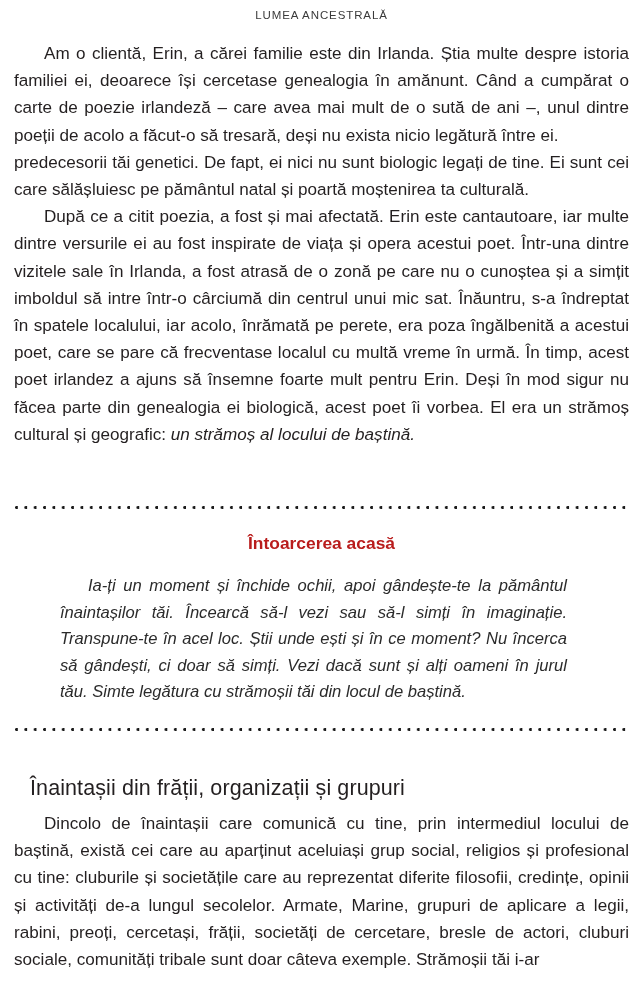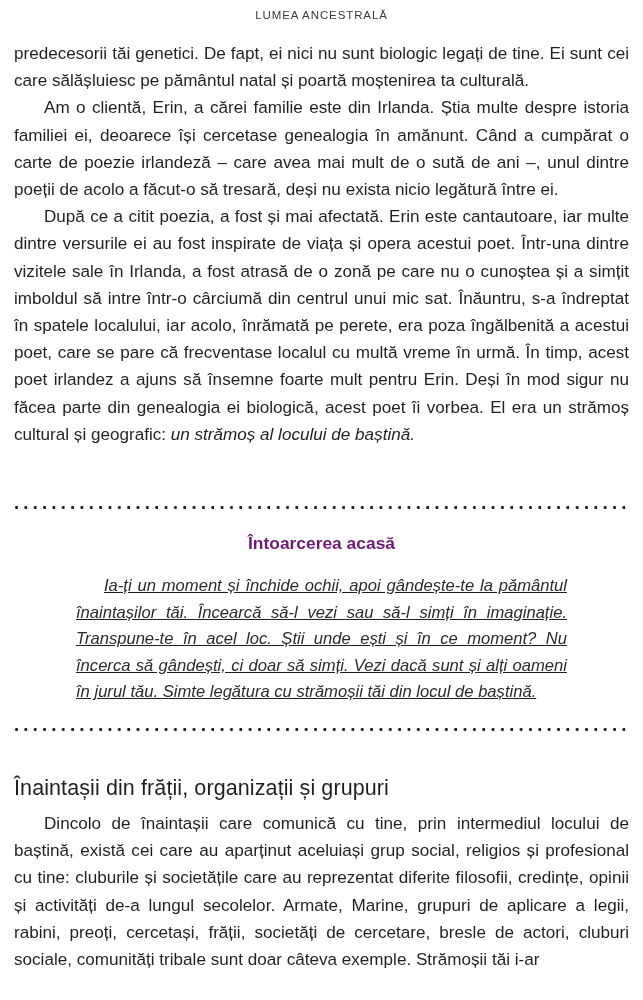--- a/index.html
+++ b/index.html
@@ -69,44 +69,43 @@
   
   .callout {
     margin-top: 0;
   }
   .callout-title {
     text-align: center;
     font-weight: bold;
     font-size: 17.4px;
     line-height: 22px;
     margin: 23px 0 0 0;
-    color: #701a75;
+    color: #b91c1c;
   }
   .callout-body {
-    margin: 19px 62px 0 62px;
-    text-decoration: underline;
+    margin: 19px 62px 0 46px;
   }
   .callout-body p {
     margin: 0;
     font-style: italic;
     font-size: 16.6px;
     line-height: 26.6px;
     text-align: justify;
     text-indent: 28px;
     color: #2b2b2b;
   }
   .rule-top { margin-top: 0; }
   .rule-bottom { margin-top: 22px; }
 
   
   h2.section-heading {
     font-size: 21.5px;
     font-weight: 400;
     line-height: 28px;
-    margin: 43px 0 0 0;
+    margin: 43px 0 0 16px;
     color: #231f20;
     letter-spacing: 0.1px;
   }
 
   .tail-block {
     margin-top: 8px;
   }
 
   
   .folio {
@@ -123,23 +122,23 @@
 </style>
 </head>
 <body>
 
 <div class="page">
 
   <div class="running-head">LUMEA ANCESTRALĂ</div>
 
   <div class="body-block">
 
+    <p class="para indent">Am o clientă, Erin, a cărei familie este din Irlanda. Știa multe despre istoria familiei ei, deoarece își cercetase genealogia în amănunt. Când a cumpărat o carte de poezie irlandeză – care avea mai mult de o sută de ani –, unul dintre poeții de acolo a făcut-o să tresară, deși nu exista nicio legătură între ei.</p>
+
     <p class="para">predecesorii tăi genetici. De fapt, ei nici nu sunt biologic legați de tine. Ei sunt cei care sălășluiesc pe pământul natal și poartă moștenirea ta culturală.</p>
-
-    <p class="para indent">Am o clientă, Erin, a cărei familie este din Irlanda. Știa multe despre istoria familiei ei, deoarece își cercetase genealogia în amănunt. Când a cumpărat o carte de poezie irlandeză – care avea mai mult de o sută de ani –, unul dintre poeții de acolo a făcut-o să tresară, deși nu exista nicio legătură între ei.</p>
 
     <p class="para indent"><span>După ce a citit poezia, a fost și mai afectată. Erin este cantautoare, iar multe dintre versurile ei au fost inspirate de viața și opera acestui poet. Într-una dintre vizitele sale în Irlanda, a fost atrasă de o zonă pe care nu o cunoștea și a simțit imboldul să intre într-o cârciumă din centrul unui mic sat. Înăuntru, s-a îndreptat în spatele localului, iar acolo, înrămată pe perete, era poza îngălbenită a acestui poet, care se pare că frecventase localul cu multă vreme în urmă. În timp, acest poet irlandez a ajuns să însemne foarte mult pentru Erin. Deși în mod sigur nu făcea parte din genealogia ei biologică, acest poet îi vorbea. El era un strămoș cultural și geografic: </span><em class="ital">un strămoș al locului de baștină.</em></p>
   </div>
 
   <div class="spacer-before-rule"></div>
 
   <div class="callout">
 
     <div class="dot-rule rule-top"></div>
 

